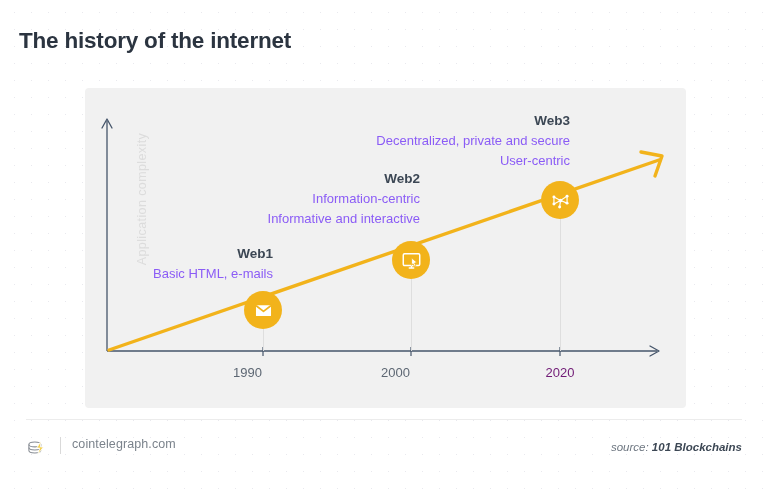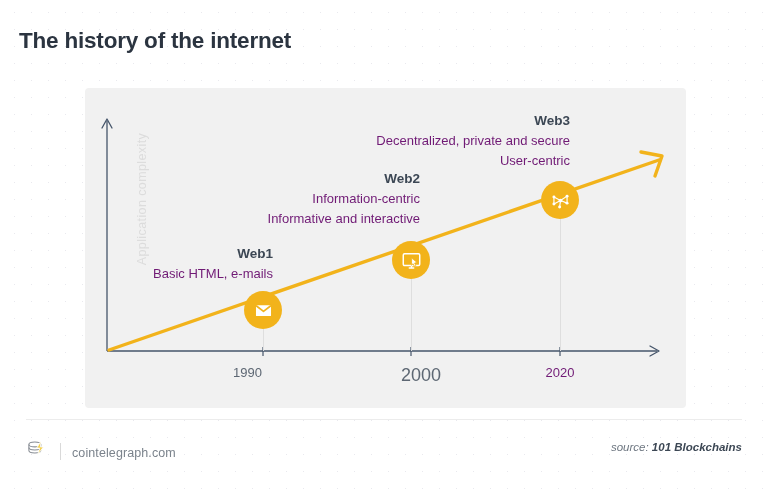--- a/index.html
+++ b/index.html
@@ -69,21 +69,21 @@
   
   .anno { position: absolute; text-align: right; white-space: nowrap; }
   .anno .name {
     font-size: 13.5px;
     font-weight: bold;
     color: #3c4754;
     margin-bottom: 3px;
   }
   .anno .desc {
     font-size: 13px;
-    color: #701a75;
+    color: #8b5cf6;
     line-height: 1.55;
   }
 
   #anno-web1 { left: -112px; top: 158px; width: 300px; }
   #anno-web2 { left: 35px; top: 83px;  width: 300px; }
   #anno-web3 { left: 185px; top: 25px; width: 300px; }
 
   
   .marker {
     position: absolute;
@@ -118,21 +118,21 @@
     top: 419px;
     width: 716px;
     height: 1px;
     background: #ececec;
   }
   #brand {
     position: absolute;
     left: 26px;
     top: 437px;
     display: flex;
-    align-items: flex-end;
+    align-items: flex-start;
     gap: 11px;
   }
   #brand-divider { width: 1px; height: 17px; background: #d9d9d9; }
   #brand-text {
     font-size: 12.5px;
     color: #7b838c;
     letter-spacing: 0.1px;
   }
   #source {
     position: absolute;
@@ -165,21 +165,21 @@
 
       <line x1="178" y1="259" x2="178" y2="268" stroke="#45556a" stroke-width="1.2"></line>
       <line x1="326" y1="259" x2="326" y2="268" stroke="#45556a" stroke-width="1.2"></line>
       <line x1="475" y1="259" x2="475" y2="268" stroke="#45556a" stroke-width="1.2"></line>
 
       <line x1="24" y1="262" x2="574" y2="72" stroke="#F2B31B" stroke-width="3.4" stroke-linecap="round"></line>
       <polyline points="556,64 577,68 570,88" fill="none" stroke="#F2B31B" stroke-width="3.4" stroke-linecap="round" stroke-linejoin="round"></polyline>
     </svg>
 
     <div style="position:absolute;left:148px;top:277px;width:60px;text-align:left;font-size:13px;color:#5d6773;">1990</div>
-    <div style="position:absolute;left:296px;top:277px;width:60px;text-align:right;font-size:18px;color:#5d6773;">2000</div>
+    <div style="position:absolute;left:296px;top:277px;width:60px;text-align:left;font-size:13px;color:#5d6773;">2000</div>
     <div style="position:absolute;left:445px;top:277px;width:60px;text-align:center;font-size:13px;color:#701a75;">2020</div>
 
     <div class="dropline" id="drop-web1"></div>
     <div class="dropline" id="drop-web2"></div>
     <div class="dropline" id="drop-web3"></div>
 
     <div class="anno" id="anno-web1">
       <div class="name">Web1</div>
       <div class="desc">Basic HTML, e-mails</div>
     </div>

